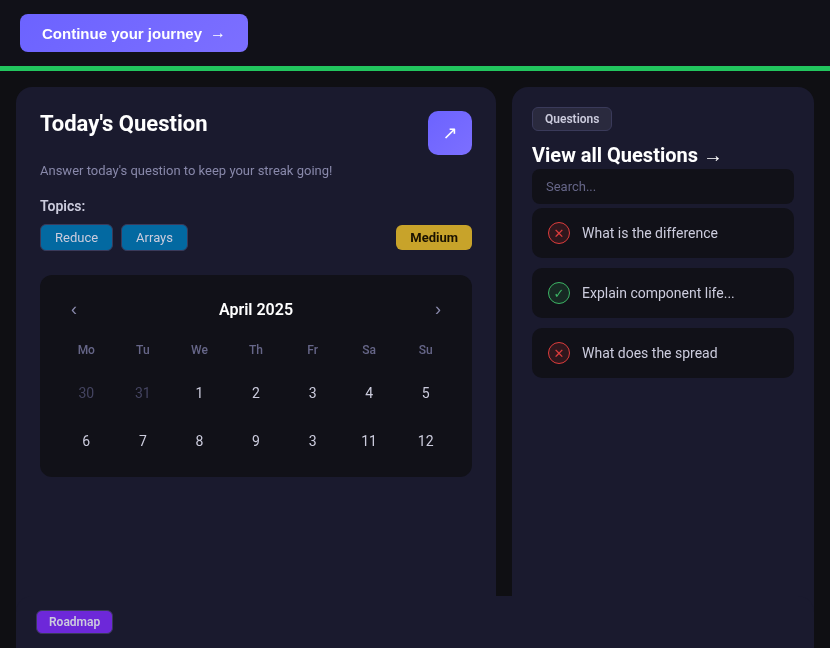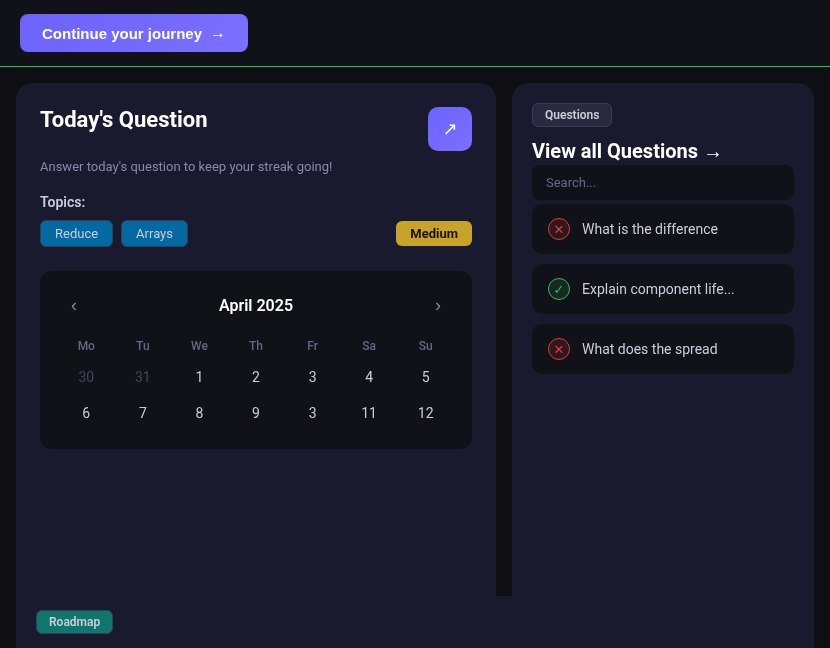--- a/index.html
+++ b/index.html
@@ -14,21 +14,21 @@
       background-color: #0f0f13;
       font-family: -apple-system, BlinkMacSystemFont, 'Segoe UI', Roboto, sans-serif;
       overflow: hidden;
       position: relative;
     }
 
     
     .top-bar {
       background-color: #111118;
       padding: 14px 20px;
-      border-bottom: 1px solid #22c55e;
+      border-bottom: 5px solid #22c55e;
     }
 
     .continue-btn {
       background: linear-gradient(135deg, #6c63ff, #7c6fff);
       color: white;
       border: none;
       border-radius: 8px;
       padding: 10px 22px;
       font-size: 15px;
       font-weight: 600;
@@ -177,20 +177,21 @@
       font-weight: 500;
       padding: 4px 0;
     }
 
     .cal-day {
       color: #ccccdd;
       font-size: 14px;
       padding: 8px 4px;
       border-radius: 6px;
       cursor: pointer;
+      margin-top: 12px;
     }
 
     .cal-day.inactive {
       color: #444460;
     }
 
     
     .right-panel {
       background-color: #1a1a2e;
       border-radius: 16px;
@@ -278,21 +279,21 @@
       left: 0;
       right: 0;
       height: 52px;
       background-color: #1a1a2e;
       border-radius: 16px 16px 0 0;
       margin: 0 16px;
       padding: 14px 20px;
     }
 
     .roadmap-badge {
-      background-color: #0f766e;
+      background-color: #6d28d9;
       color: #ccccdd;
       border-radius: 6px;
       padding: 4px 12px;
       font-size: 12px;
       font-weight: 600;
       display: inline-block;
       border: 1px solid #3a3a5a;
     }
   </style>
 </head>

